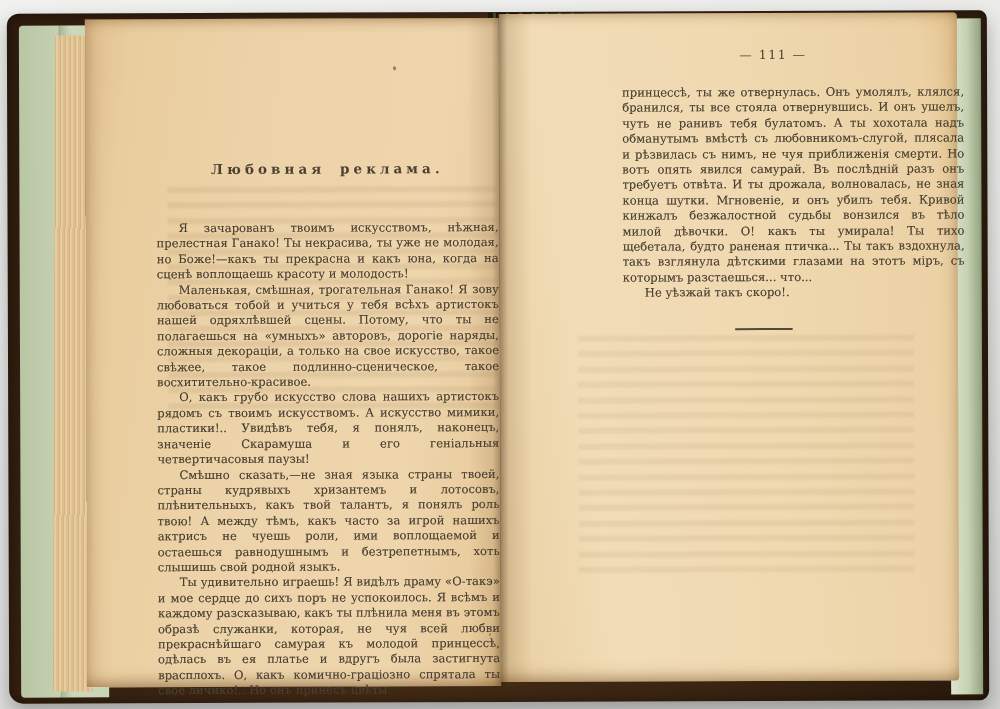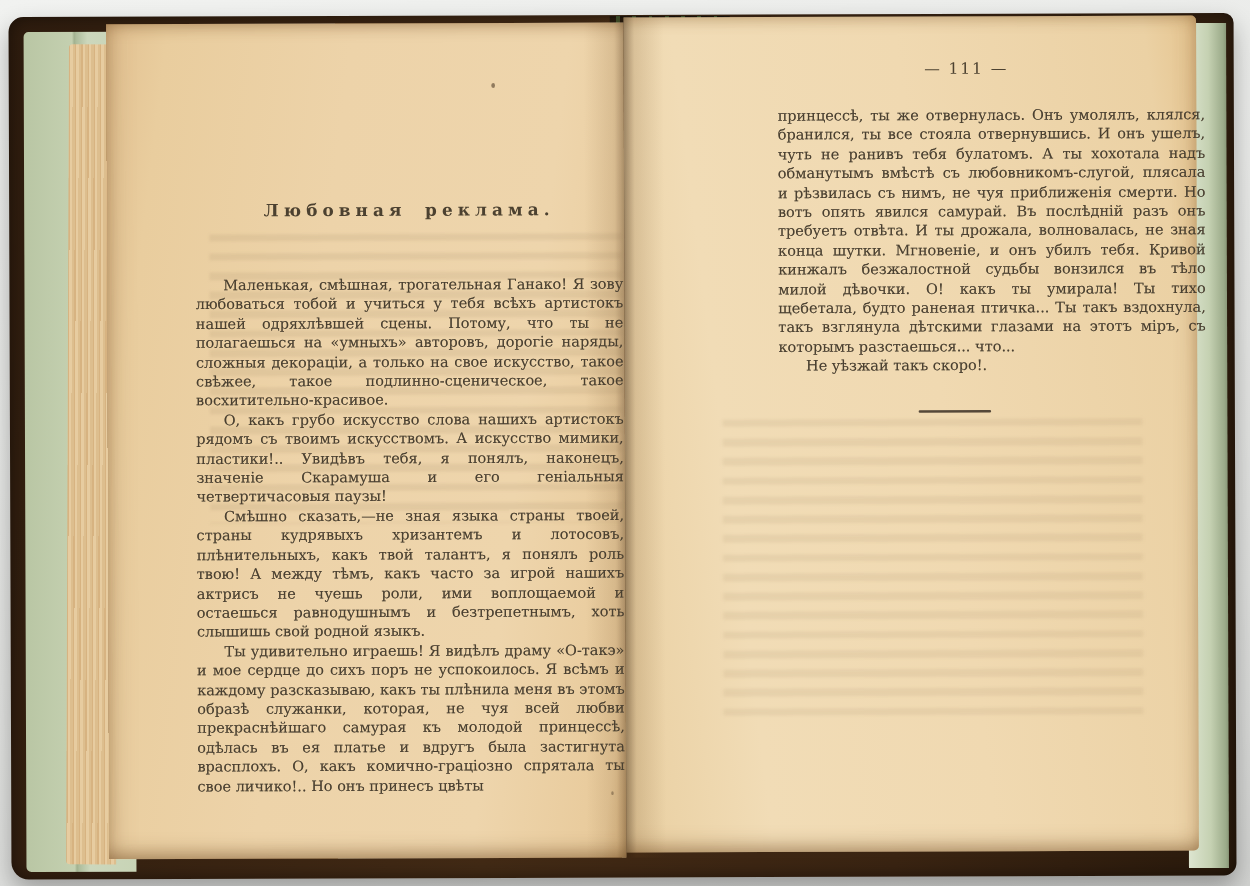--- a/index.html
+++ b/index.html
@@ -70,20 +70,21 @@
 
     <div class="abs page-left"></div>
     <div class="abs page-right"></div>
     <div class="abs gutter"></div>
 
     <div class="abs ghost ghost-left"></div>
     <div class="abs ghost ghost-right"></div>
 
     <div class="abs left-text">
       <h1 class="title">Любовная реклама.</h1>
+      <p class="body-par">Я зачарованъ твоимъ искусствомъ, нѣжная, прелестная Ганако! Ты некрасива, ты уже не молодая, но Боже!—какъ ты прекрасна и какъ юна, когда на сценѣ воплощаешь красоту и молодость!</p>
       <p class="body-par">Маленькая, смѣшная, трогательная Ганако! Я зову любоваться тобой и учиться у тебя всѣхъ артистокъ нашей одряхлѣвшей сцены. Потому, что ты не полагаешься на «умныхъ» авторовъ, дорогіе наряды, сложныя декораціи, а только на свое искусство, такое свѣжее, такое подлинно-сценическое, такое восхитительно-красивое.</p>
       <p class="body-par">О, какъ грубо искусство слова нашихъ артистокъ рядомъ съ твоимъ искусствомъ. А искусство мимики, пластики!.. Увидѣвъ тебя, я понялъ, наконецъ, значеніе Скарамуша и его геніальныя четвертичасовыя паузы!</p>
       <p class="body-par">Смѣшно сказать,—не зная языка страны твоей, страны кудрявыхъ хризантемъ и лотосовъ, плѣнительныхъ, какъ твой талантъ, я понялъ роль твою! А между тѣмъ, какъ часто за игрой нашихъ актрисъ не чуешь роли, ими воплощаемой и остаешься равнодушнымъ и безтрепетнымъ, хоть слышишь свой родной языкъ.</p>
       <p class="body-par">Ты удивительно играешь! Я видѣлъ драму «О-такэ» и мое сердце до сихъ поръ не успокоилось. Я всѣмъ и каждому разсказываю, какъ ты плѣнила меня въ этомъ образѣ служанки, которая, не чуя всей любви прекраснѣйшаго самурая къ молодой принцессѣ, одѣлась въ ея платье и вдругъ была застигнута врасплохъ. О, какъ комично-граціозно спрятала ты свое личико!.. Но онъ принесъ цвѣты</p>
     </div>
 
     <div class="abs right-text">
       <div class="pagenum">— 111 —</div>
       <p class="body-par no-indent">принцессѣ, ты же отвернулась. Онъ умолялъ, клялся, бранился, ты все стояла отвернувшись. И онъ ушелъ, чуть не ранивъ тебя булатомъ. А ты хохотала надъ обманутымъ вмѣстѣ съ любовникомъ-слугой, плясала и рѣзвилась съ нимъ, не чуя приближенія смерти. Но вотъ опять явился самурай. Въ послѣдній разъ онъ требуетъ отвѣта. И ты дрожала, волновалась, не зная конца шутки. Мгновеніе, и онъ убилъ тебя. Кривой кинжалъ безжалостной судьбы вонзился въ тѣло милой дѣвочки. О! какъ ты умирала! Ты тихо щебетала, будто раненая птичка... Ты такъ вздохнула, такъ взглянула дѣтскими глазами на этотъ міръ, съ которымъ разстаешься... что...</p>
       <p class="body-par">Не уѣзжай такъ скоро!.</p>

